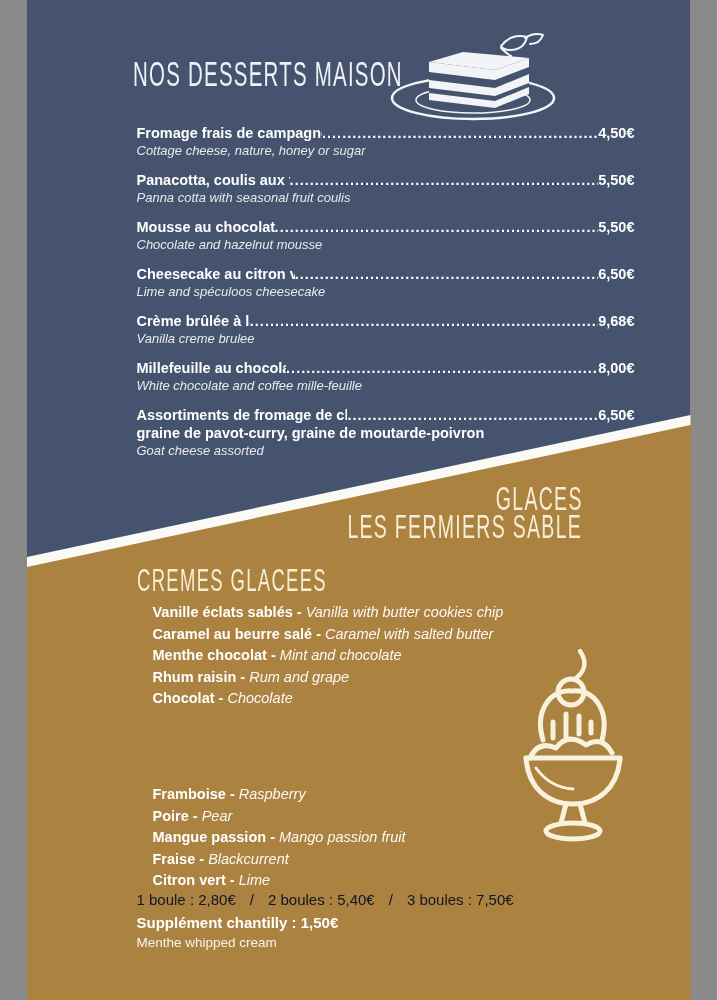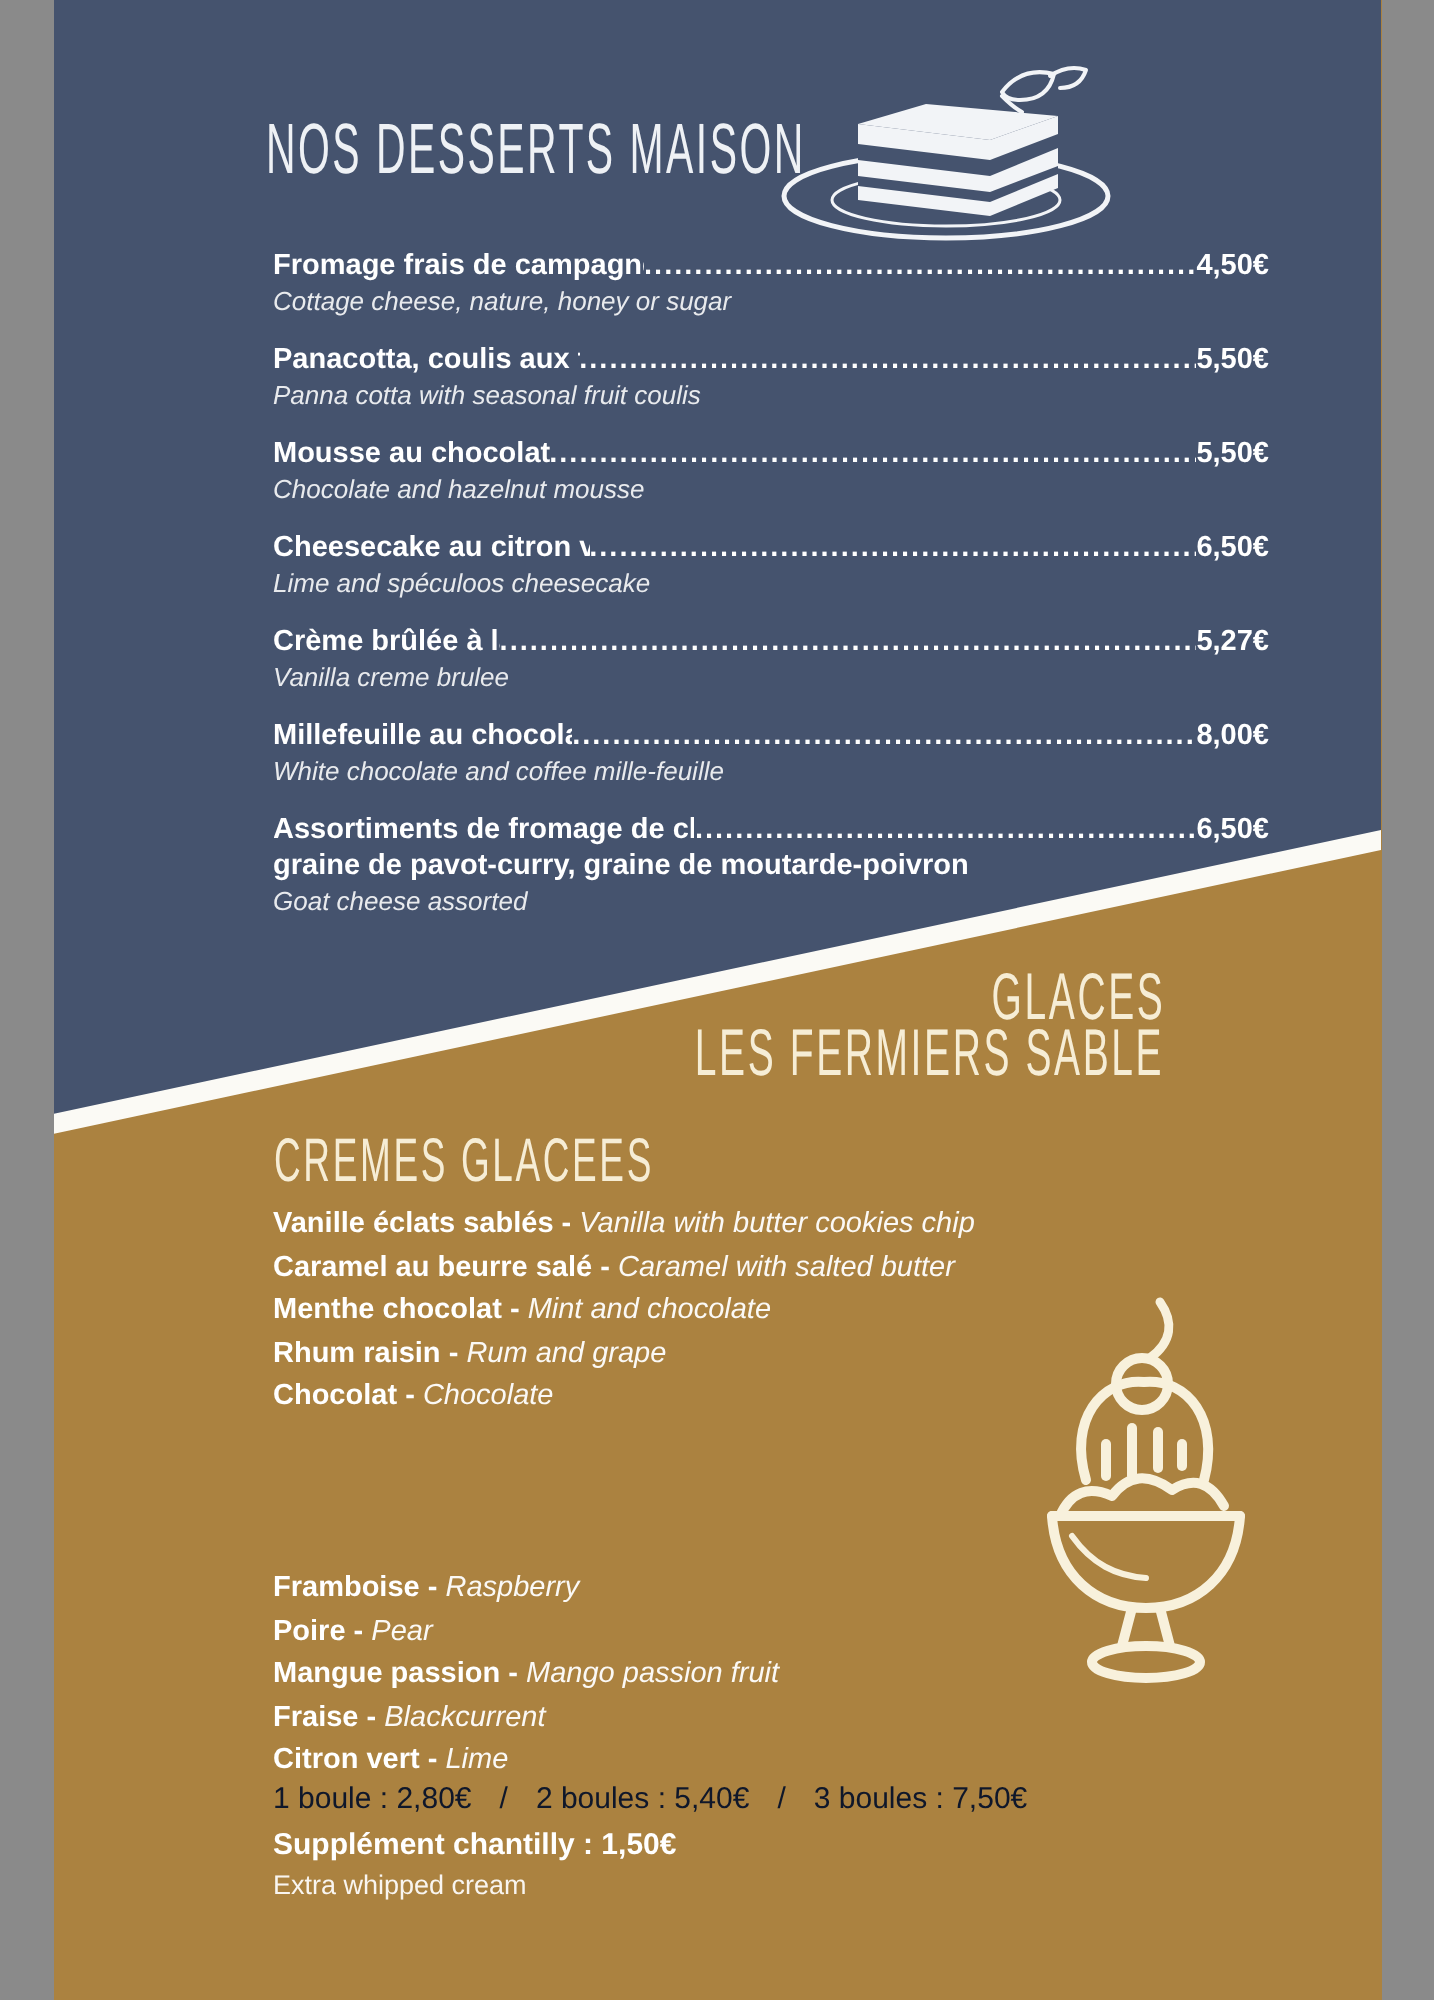--- a/index.html
+++ b/index.html
@@ -76,21 +76,21 @@
   .gsection-heading {
     font-size:28px; color:#f6edd5;
     transform:scale(0.66,1.1); transform-origin:left top;
   }
   .cremes-heading { position:absolute; left:110px; top:563px; }
   .sorbets-heading { position:absolute; left:110px; top:746px; }
 
   .glist { position:absolute; left:110px; color:#ffffff; }
   .cremes-list { top:602px; }
   .sorbets-list { top:784px; }
-  .gitem { font-size:14.5px; line-height:21.5px; white-space:nowrap; }
+  .gitem { font-size:14.5px; line-height:21.5px; white-space:nowrap;margin-left:16px; }
   .gname, .gsep { font-weight:700; }
   .gdesc { font-style:italic; font-weight:400; color:rgba(255,255,255,0.95); }
 
   .scoop-line {
     position:absolute; left:110px; top:891px;
     color:#0f172a; font-weight:400; font-size:15px; white-space:nowrap;
   }
   .scoop-sep { padding:0 14px; }
   .supplement {
     position:absolute; left:110px; top:914px;
@@ -173,21 +173,21 @@
         <span class="leader"></span>
         <span class="menu-price">6,50€</span>
       </div>
       <div class="menu-desc">Lime and spéculoos cheesecake</div>
     </div>
 
     <div class="menu-item">
       <div class="menu-row">
         <span class="menu-name">Crème brûlée à la vanille</span>
         <span class="leader"></span>
-        <span class="menu-price">5,27€</span>
+        <span class="menu-price">9,68€</span>
       </div>
       <div class="menu-desc">Vanilla creme brulee</div>
     </div>
 
     <div class="menu-item">
       <div class="menu-row">
         <span class="menu-name">Millefeuille au chocolat blanc et café</span>
         <span class="leader"></span>
         <span class="menu-price">8,00€</span>
       </div>
@@ -255,15 +255,15 @@
       <path class="cream-ln" stroke-width="5" d="M52,158 L47,177 M66,158 L71,177"></path>
       <ellipse class="cream-ln" stroke-width="5" cx="59" cy="185" rx="27" ry="8"></ellipse>
     </svg>
   </div>
 
   <div class="scoop-line">
     <span>1 boule : 2,80€</span><span class="scoop-sep">/</span><span>2 boules : 5,40€</span><span class="scoop-sep">/</span><span>3 boules : 7,50€</span>
   </div>
 
   <div class="supplement">Supplément chantilly : 1,50€</div>
-  <div class="supplement-sub">Extra whipped cream</div>
+  <div class="supplement-sub">Menthe whipped cream</div>
 
 </div>
 
 </body></html>

